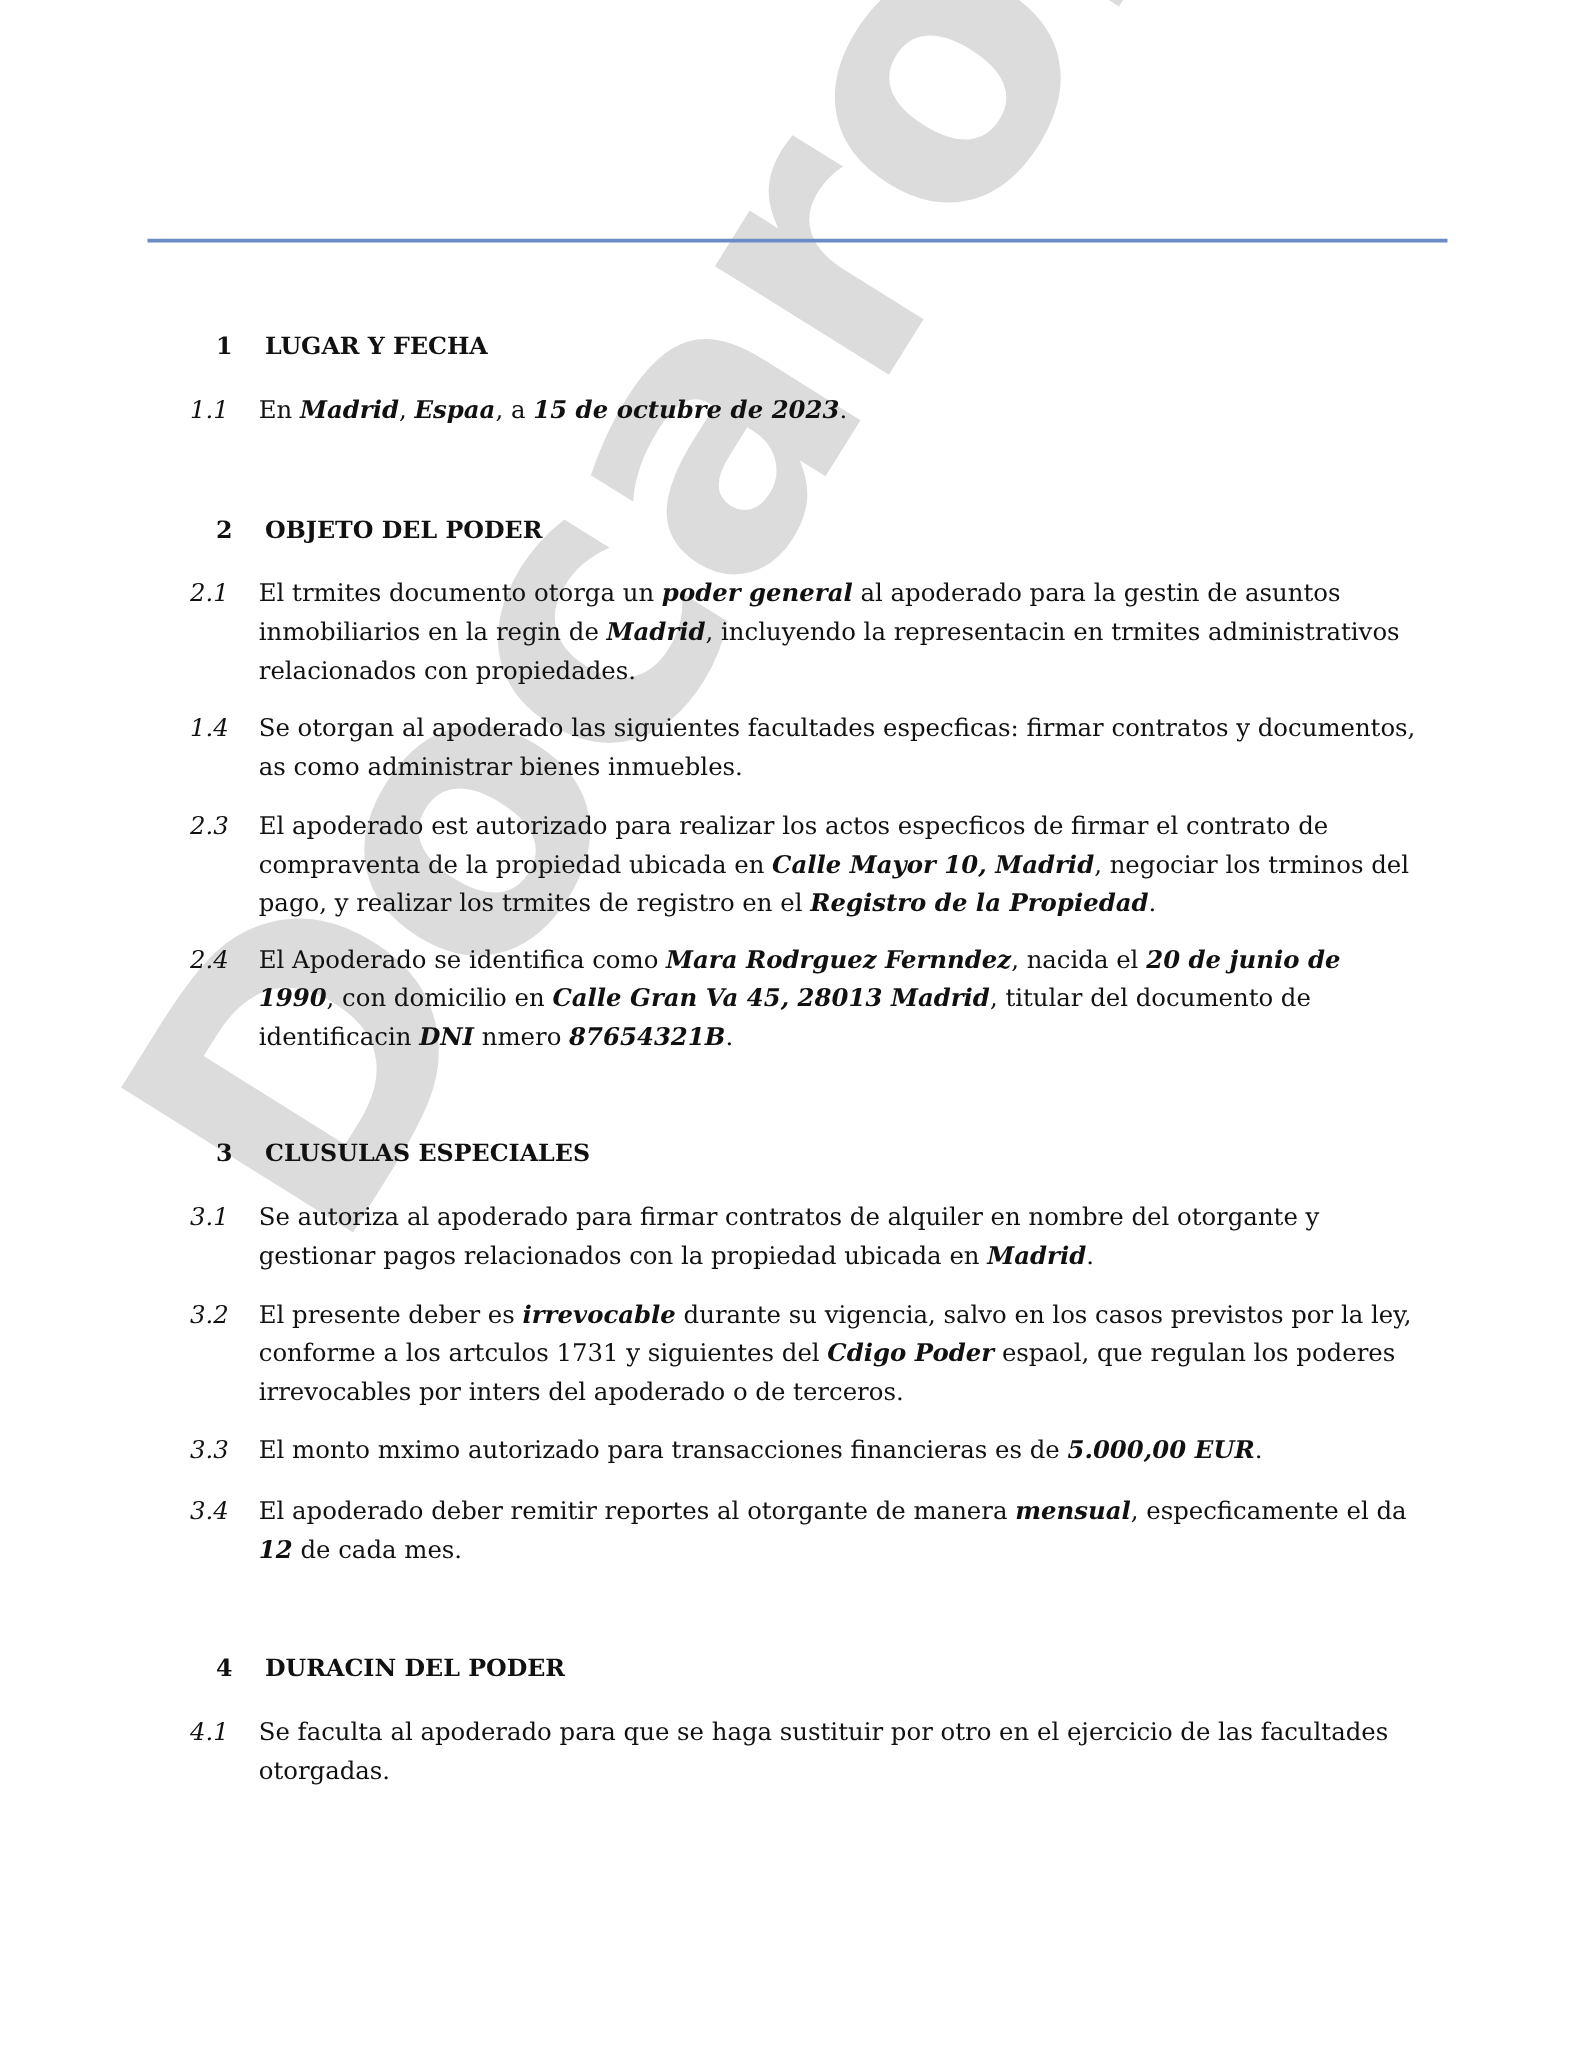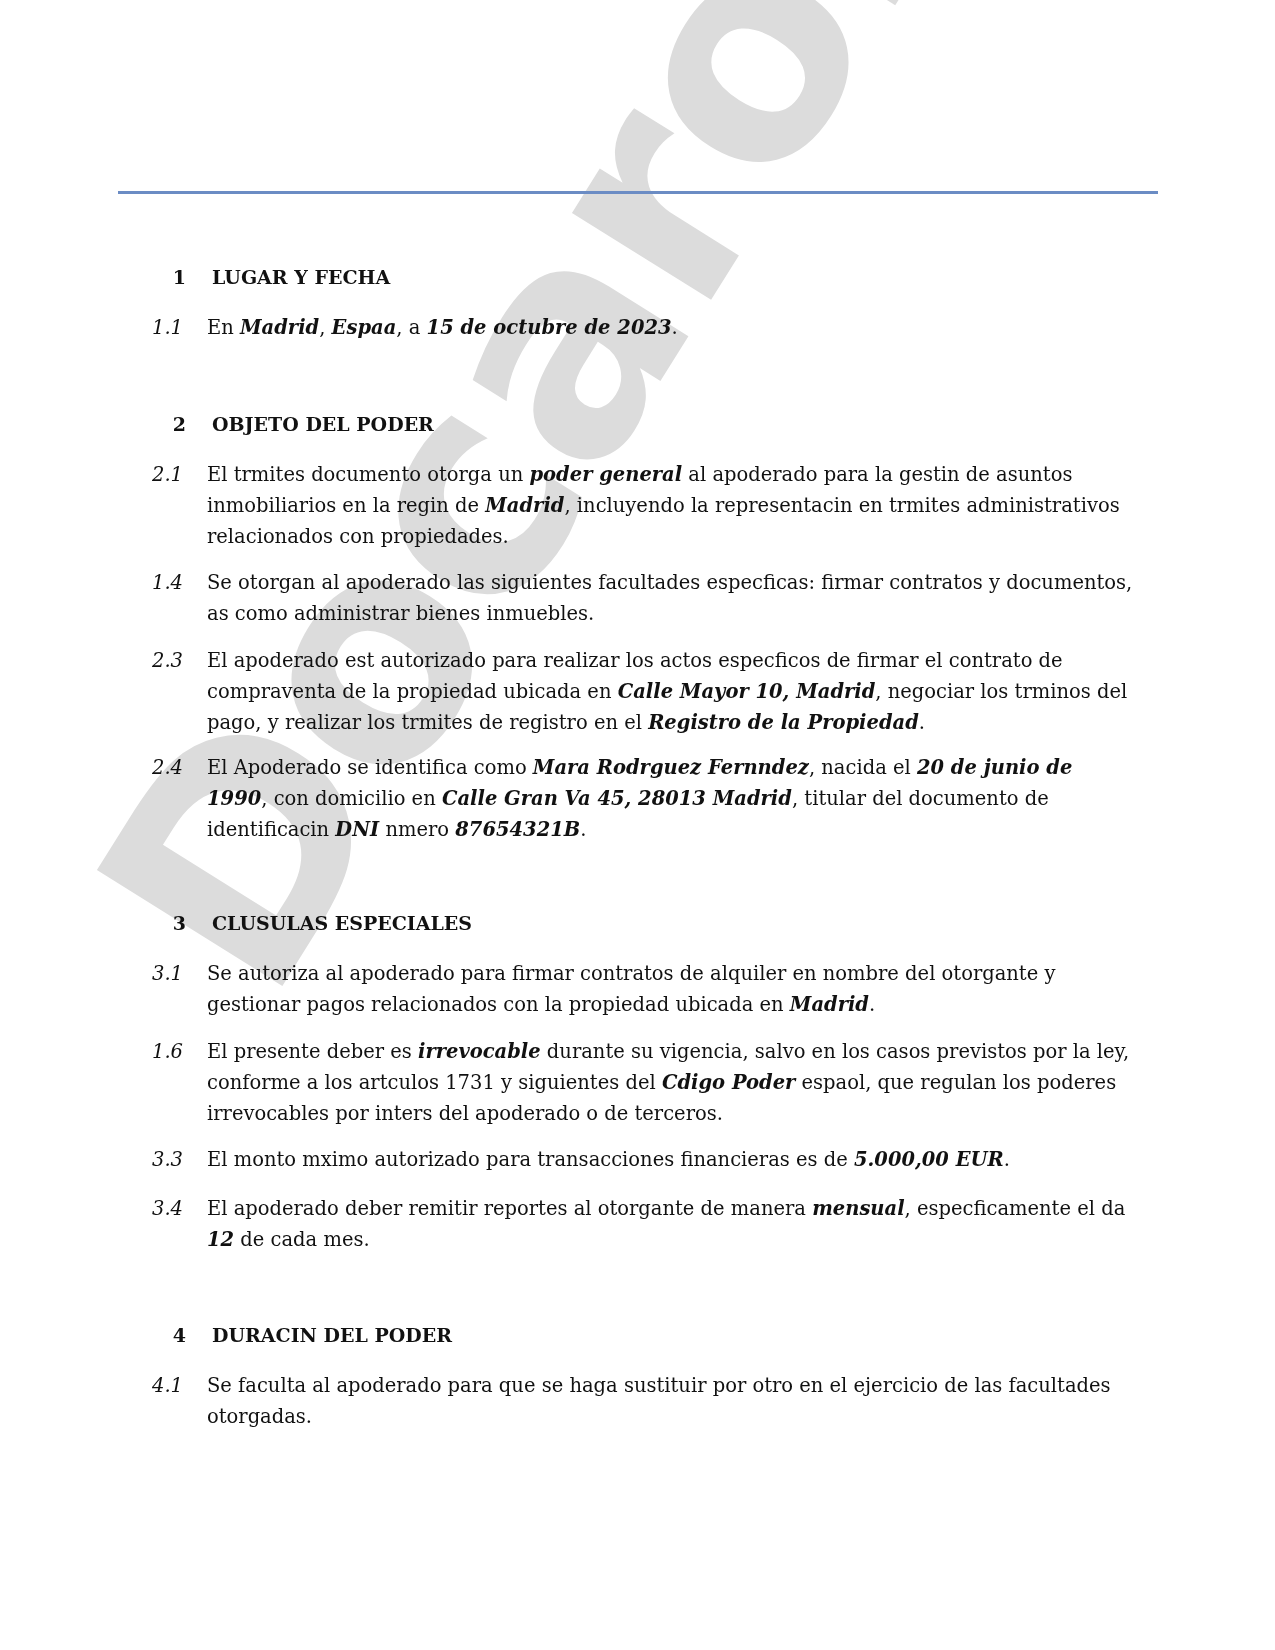--- a/index.html
+++ b/index.html
@@ -84,21 +84,21 @@
 
     <div class="h" style="top:912px;">
       <span class="num">3</span>
       <span class="label">CLUSULAS ESPECIALES</span>
     </div>
     <div class="p" style="top:958px;">
       <span class="num">3.1</span>
       <span class="txt"><span>Se autoriza al apoderado para firmar contratos de alquiler en nombre del otorgante y gestionar pagos relacionados con la propiedad ubicada en </span><b>Madrid</b><span>.</span></span>
     </div>
     <div class="p" style="top:1036px;">
-      <span class="num">1.6</span>
+      <span class="num">3.2</span>
       <span class="txt"><span>El presente deber es </span><b>irrevocable</b><span> durante su vigencia, salvo en los casos previstos por la ley, conforme a los artculos 1731 y siguientes del </span><b>Cdigo Poder</b><span> espaol, que regulan los poderes irrevocables por inters del apoderado o de terceros.</span></span>
     </div>
     <div class="p" style="top:1144px;">
       <span class="num">3.3</span>
       <span class="txt"><span>El monto mximo autorizado para transacciones financieras es de </span><b>5.000,00 EUR</b><span>.</span></span>
     </div>
     <div class="p" style="top:1193px;">
       <span class="num">3.4</span>
       <span class="txt"><span>El apoderado deber remitir reportes al otorgante de manera </span><b>mensual</b><span>, especficamente el da </span><b>12</b><span> de cada mes.</span></span>
     </div>

